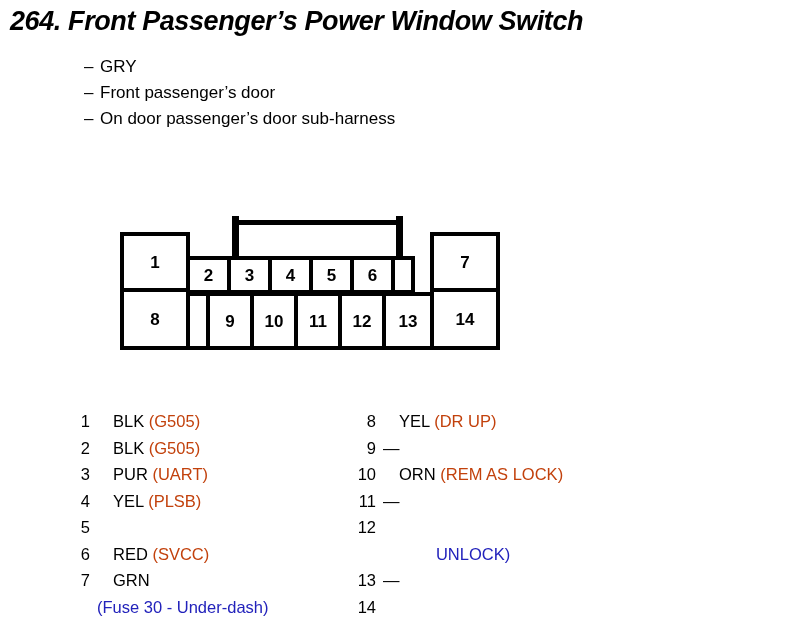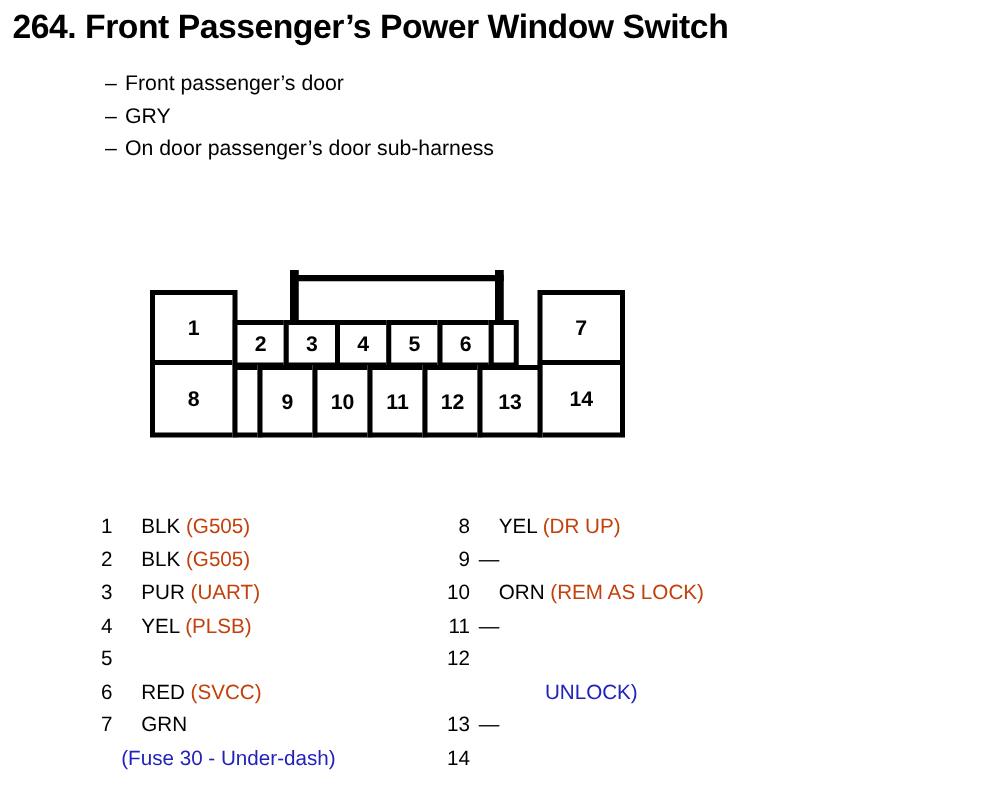--- a/index.html
+++ b/index.html
@@ -18,20 +18,21 @@
 
   
   #title {
     position: absolute;
     left: 10px;
     top: 6px;
     font-size: 27px;
     font-weight: bold;
     letter-spacing: -0.4px;
     white-space: nowrap;
+    font-style: italic;
   }
 
   
   #desc {
     position: absolute;
     left: 84px;
     top: 54px;
     font-size: 17px;
     line-height: 26px;
   }
@@ -107,24 +108,24 @@
     text-align: center;
   }
 </style>
 </head>
 <body>
 
 <div id="title">264. Front Passenger’s Power Window Switch</div>
 
 <div id="desc">
   <div class="desc-line">
+    <span class="desc-dash">–</span><span>GRY</span>
+  </div>
+  <div class="desc-line">
     <span class="desc-dash">–</span><span>Front passenger’s door</span>
-  </div>
-  <div class="desc-line">
-    <span class="desc-dash">–</span><span>GRY</span>
   </div>
   <div class="desc-line">
     <span class="desc-dash">–</span><span>On door passenger’s door sub-harness</span>
   </div>
 </div>
 
 <div id="connector">
 
   <div class="latch-bar" style="left:112px; top:0px; width:7px; height:42px;"></div>
   <div class="latch-bar" style="left:276px; top:0px; width:7px; height:42px;"></div>

